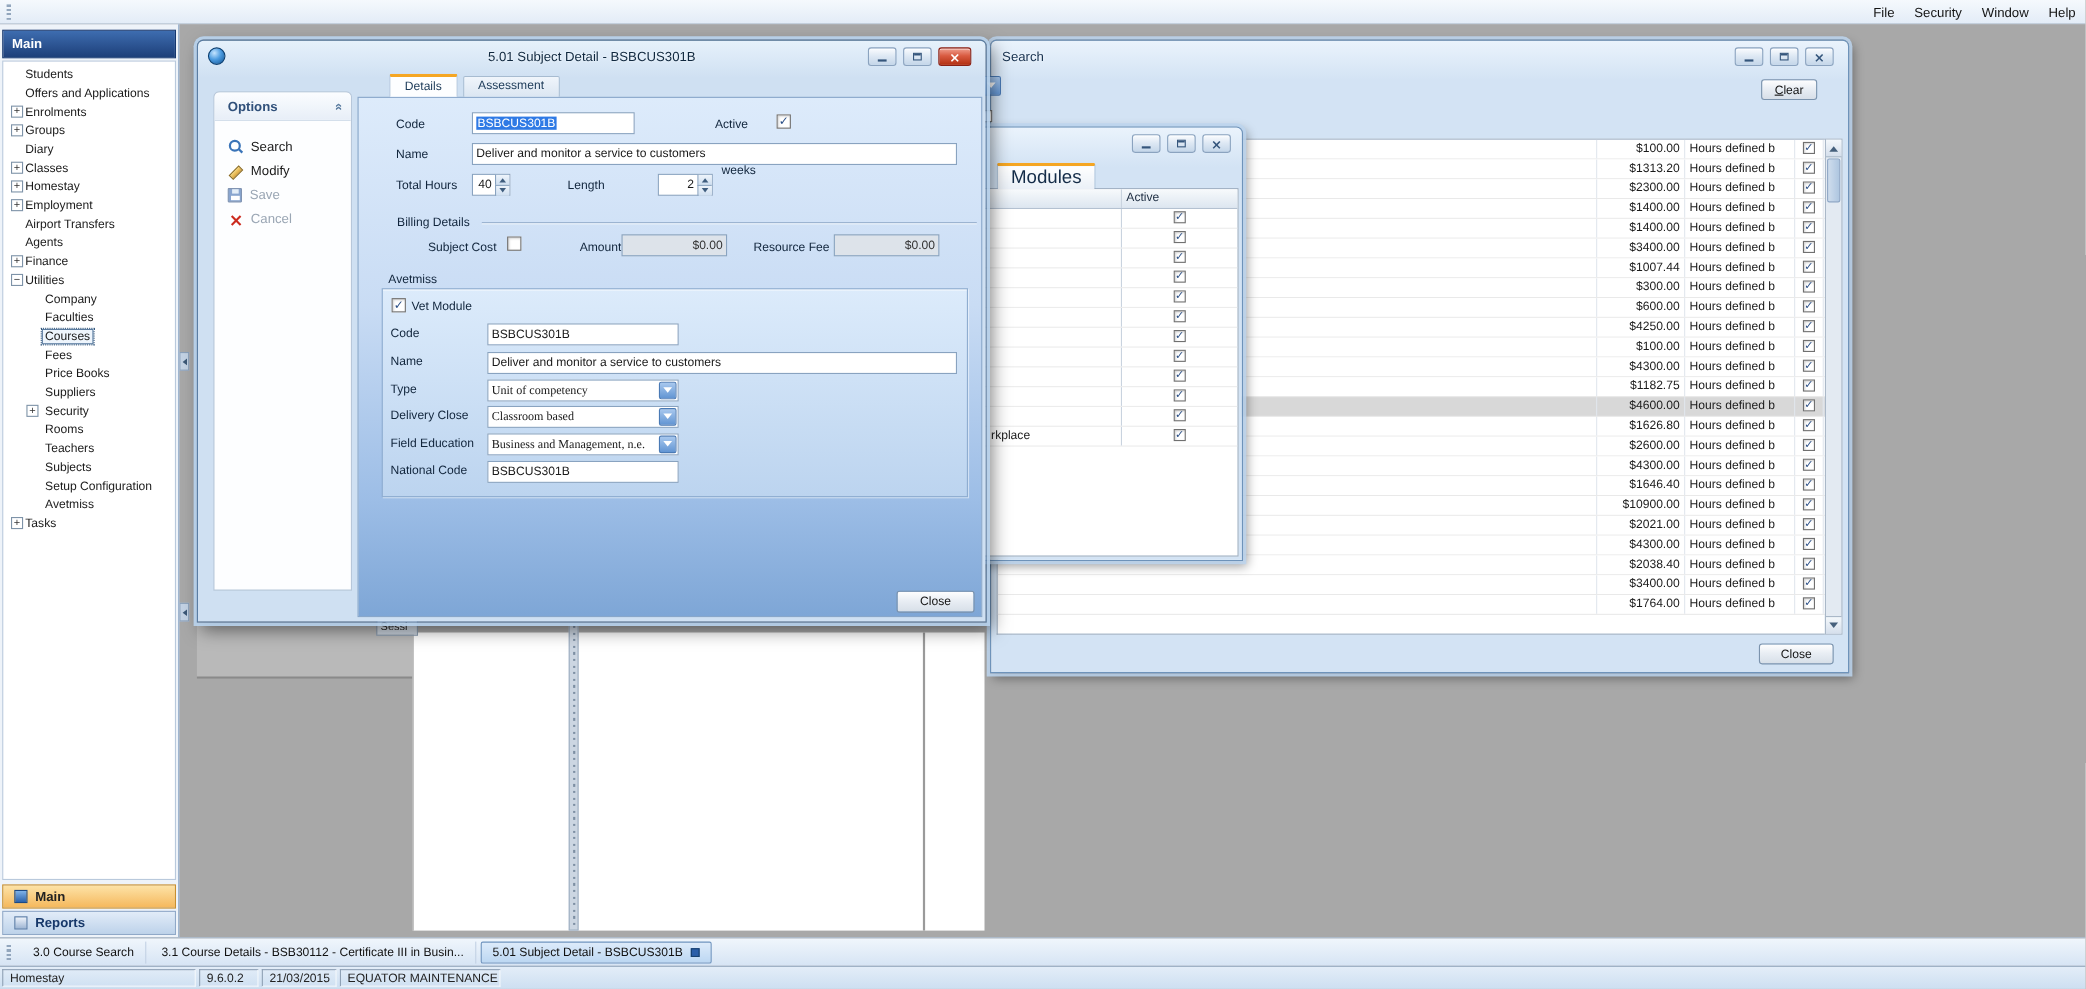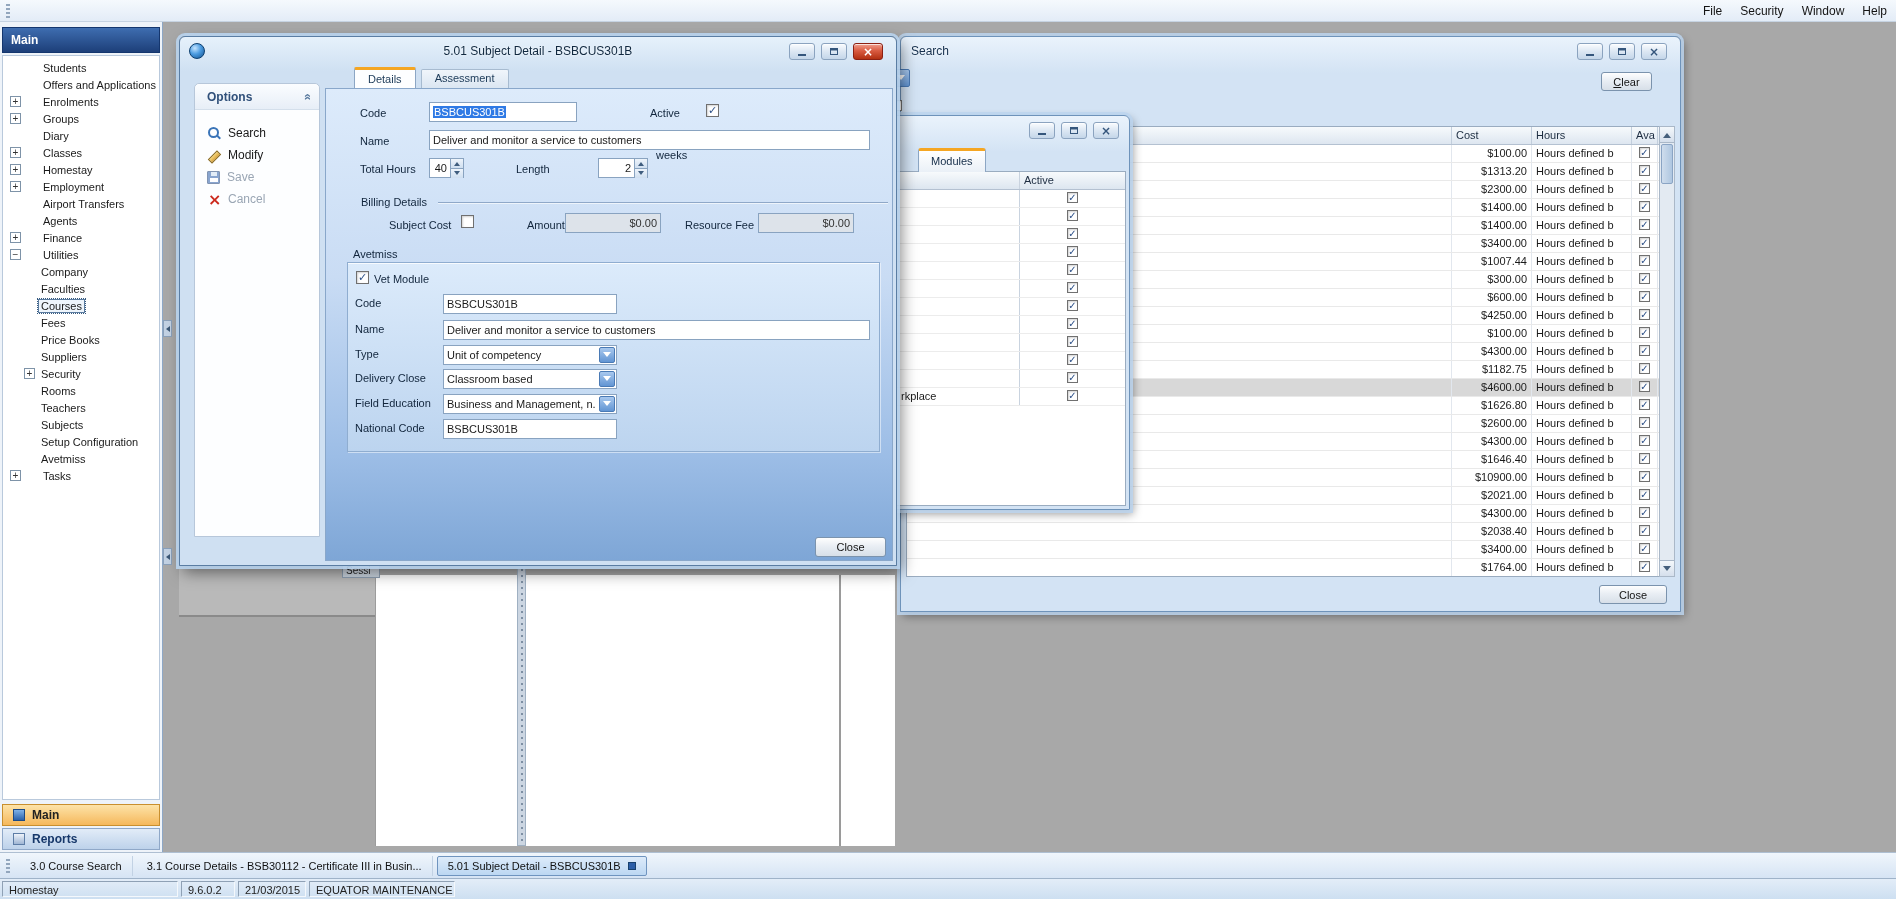--- a/index.html
+++ b/index.html
@@ -18,21 +18,21 @@
 
   
   .sidebar { position:absolute; left:0; top:22px; width:163px; bottom:47px; z-index:8;
     background:#eef3f9; border-right:1px solid #8da7c6; padding:0 2px; }
   .sidebar-header { position:absolute; left:2px; right:2px; top:5px; height:26px;
     background:linear-gradient(#3e6db0,#1d3f79); color:#fff; font-weight:bold; font-size:12px;
     display:flex; align-items:center; padding-left:8px; border:1px solid #14366e; }
   .tree { position:absolute; left:2px; right:2px; top:33px; bottom:52px;
     background:#fff; border:1px solid #b9c9dc; padding-top:4px; overflow:hidden; }
   .tree-item { position:relative; height:17px; line-height:16px; font-size:11px; cursor:default; }
-  .tree-item.lvl0 { padding-left:40px; }
+  .tree-item.lvl0 { padding-left:20px; }
   .tree-item.lvl1 { padding-left:38px; }
   .tbox { position:absolute; top:2px; width:11px; height:11px; border:1px solid #7e93a8;
     background:#fff; font-size:10px; line-height:9px; text-align:center; color:#333; }
   .lvl0 > .tbox { left:7px; } .lvl1 > .tbox { left:21px; }
   .tlabel { white-space:nowrap; }
   .tlabel.sel { border:1px solid #5b7ca0; outline:1px dotted #36597e; background:#eef5fc; padding:0 2px; margin-left:-3px; }
   .nav-btn { position:absolute; left:2px; right:2px; height:22px; display:flex; align-items:center;
     padding-left:10px; font-weight:bold; font-size:12px; border:1px solid #8fa8c8; cursor:default; }
   .nav-main { bottom:26px; background:linear-gradient(#fde3a8,var(--nav-main-orange,#f5b85c)); border-color:#c98f2e; color:#222; }
   .nav-reports { bottom:2px; background:linear-gradient(#e2ecf8,#bdd2ea); color:#17386a; }
@@ -118,24 +118,24 @@
   .sbtn.sdown { bottom:0; top:auto; border-top:1px solid #aab8c8; border-bottom:none; }
   .sthumb { position:absolute; left:1px; right:1px; top:17px; height:40px;
     background:linear-gradient(90deg,#cfdded,#aec6e0); border:1px solid #8aa4c4; border-radius:2px; }
   .tri-up   { width:0; height:0; border:4px solid transparent; border-bottom:5px solid #46607c; margin-bottom:2px; }
   .tri-down { width:0; height:0; border:4px solid transparent; border-top:5px solid #46607c; margin-top:3px; }
   .tri-down.white { border-top-color:#fff; }
   .win-close-btn { position:absolute; left:698px; top:548px; width:68px; height:19px; }
 
   
   .modules-win { left:860px; top:115px; width:270px; height:395px; z-index:4; }
-  .mod-tab { position:absolute; left:57px; top:32px; height:24px; padding:0 12px; z-index:2;
+  .mod-tab { position:absolute; left:45px; top:32px; height:24px; padding:0 12px; z-index:2;
     background:linear-gradient(#ffffff,#eaf0f7); border:1px solid #8ca6c4; border-bottom:none;
     border-top:3px solid var(--accent-orange,#f5a623); border-radius:3px 3px 0 0;
-    font-size:11px; line-height:20px; color:#142c48; }
+    font-size:17px; line-height:20px; color:#142c48; }
   .mod-grid { position:absolute; left:3px; right:3px; top:55px; bottom:3px;
     background:#fff; border:1px solid #9aacc0; overflow:hidden; }
   .mod-head { display:flex; height:18px; background:linear-gradient(#f7fafc,#dde6f0); border-bottom:1px solid #b4c1d1; }
   .mc { overflow:hidden; white-space:nowrap; }
   .m-name { width:156px; border-right:1px solid #c9d3df; padding-left:36px; }
   .m-active { width:106px; text-align:center; }
   .mod-head .m-active { text-align:left; padding-left:4px; font-size:11px; color:#1c2c40; padding-top:2px; }
   .mrow { display:flex; height:18px; font-size:11px; line-height:17px; border-bottom:1px solid #ececec; }
   .mrow .m-active { padding-top:2px; line-height:10px; }
 
@@ -190,21 +190,21 @@
   .textbox.disabled { background:#dde3ea; color:#333; }
   .selbg { background:var(--selection-blue,#2f7ae5); color:#fff; padding:0 1px; }
   .spin { position:absolute; height:20px; background:#fff; border:1px solid #89a3c0; }
   .spin .val { position:absolute; left:2px; right:16px; top:3px; text-align:right; font-size:11px; }
   .sbs { position:absolute; right:0; top:0; bottom:0; width:13px; display:flex; flex-direction:column; }
   .sb { flex:1; background:linear-gradient(#eef4fb,#cfdff0); border-left:1px solid #89a3c0;
     display:flex; align-items:center; justify-content:center; }
   .sb + .sb { border-top:1px solid #89a3c0; }
   .sb .tu { width:0; height:0; border:3px solid transparent; border-bottom:4px solid #3f5d7e; margin-bottom:2px; }
   .sb .td { width:0; height:0; border:3px solid transparent; border-top:4px solid #3f5d7e; margin-top:2px; }
-  .combo { position:absolute; height:20px; background:#fff; border:1px solid #89a3c0; width:174px; }
+  .combo { position:absolute; height:20px; background:#fff; border:1px solid #89a3c0; width:174px;font-family:Liberation Serif, serif; }
   .combo .val { position:absolute; left:3px; top:3px; right:20px; font-size:11px; white-space:nowrap; overflow:hidden; }
   .combo .cbtn { position:absolute; right:1px; top:1px; bottom:1px; width:16px;
     background:linear-gradient(#a8c8ee,#6295d3); border:1px solid #4a7ab5; border-radius:2px;
     display:flex; align-items:center; justify-content:center; }
   .group-line { position:absolute; height:2px; border-top:1px solid #8fa8c8; border-bottom:1px solid #eef4fb; }
   .avet-box { position:absolute; left:21px; top:173px; width:533px; height:190px;
     background:linear-gradient(#dcebfb,#bcd4ef); border:1px solid #8fadd0;
     box-shadow:inset 0 1px 0 rgba(255,255,255,.8), 1px 1px 0 rgba(255,255,255,.5); }
   .dlg-close { position:absolute; left:489px; top:448px; width:71px; height:20px; }
 
@@ -305,26 +305,20 @@
         <span class="capbtn lite">
             <span class="g-max"></span>
           </span>
         <span class="capbtn lite">
             <span class="g-x">×</span>
           </span>
       </span>
     </div>
     <button class="btn clear-btn">Clear</button>
     <div class="grid">
-      <div class="grid-header">
-        <div class="gc g-fill"></div>
-        <div class="gc g-cost ghead">Cost</div>
-        <div class="gc g-hours ghead">Hours</div>
-        <div class="gc g-ava ghead">Ava</div>
-      </div>
       <div>
           <div class="grow">
             <div class="gc g-fill"></div>
             <div class="gc g-cost">$100.00</div>
             <div class="gc g-hours">Hours defined b</div>
             <div class="gc g-ava"><span class="cb sm">✓</span></div>
           </div>
           <div class="grow">
             <div class="gc g-fill"></div>
             <div class="gc g-cost">$1313.20</div>

